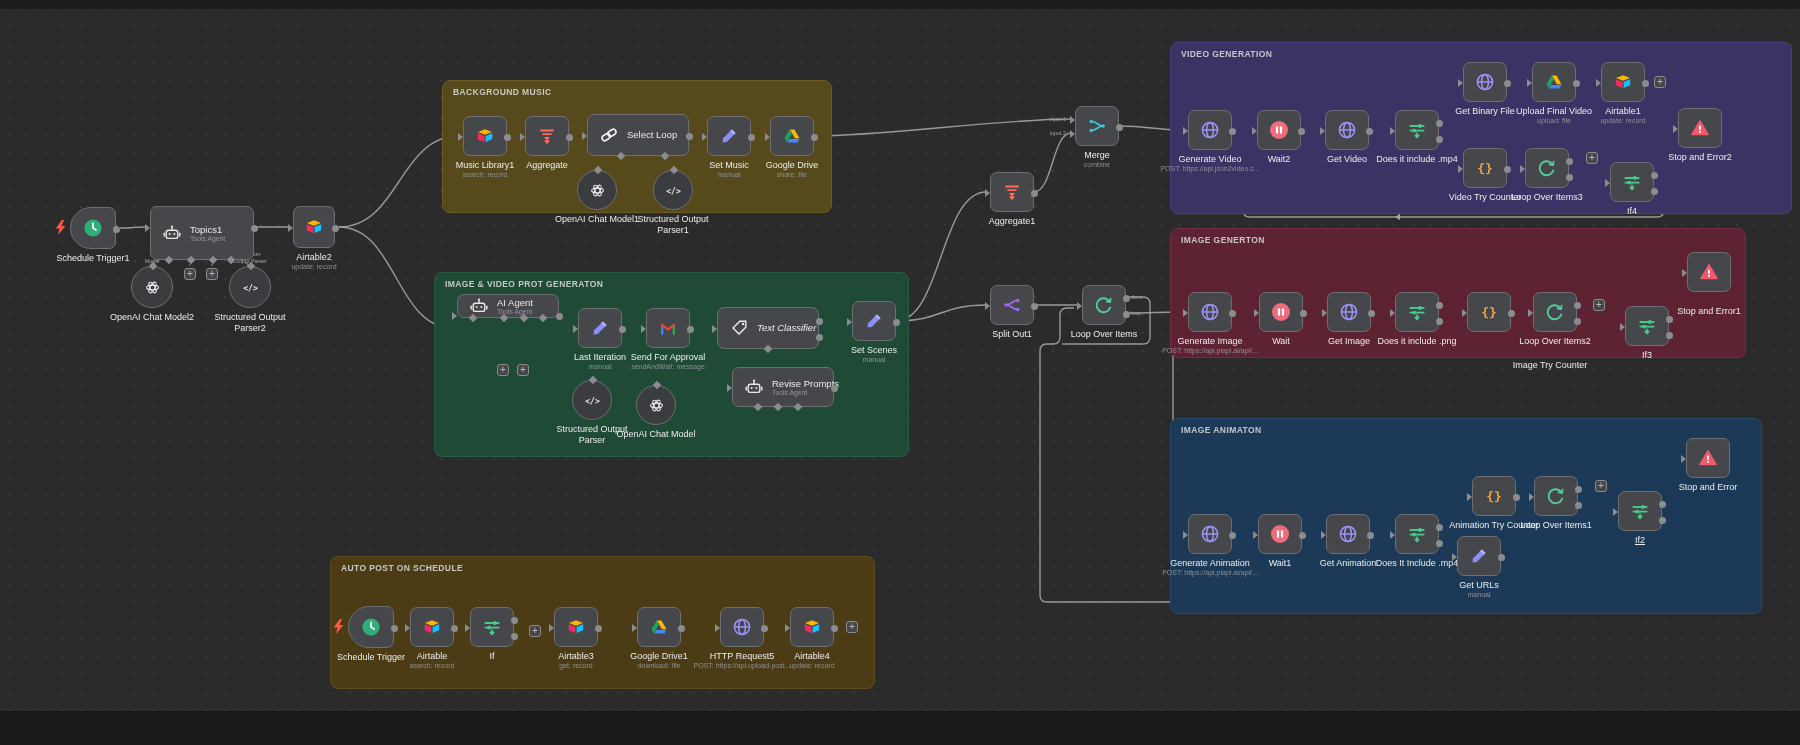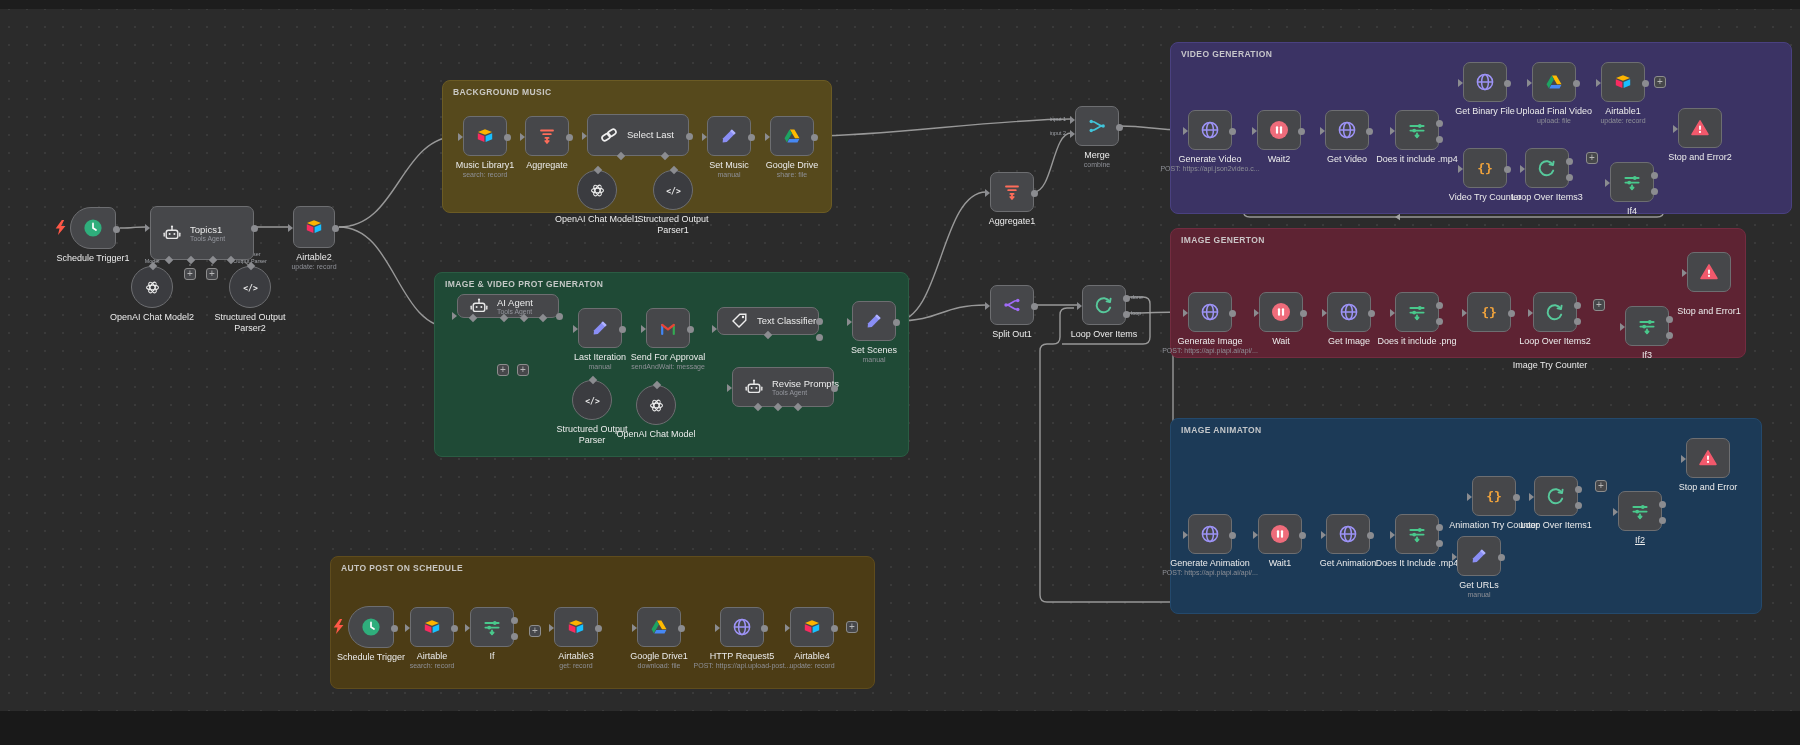--- a/index.html
+++ b/index.html
@@ -291,21 +291,21 @@
     <div class="node wide" style="left: 587px; top: 114px; width: 102px; height: 42px;">
       <span class="icn">
         <svg width="20" height="20" viewBox="0 0 20 20">
           <g stroke="#f0f0f0" stroke-width="1.6" fill="none">
             <rect x="2.8" y="9.4" width="8.6" height="5.4" rx="2.7" transform="rotate(-33 7.1 12.1)"></rect>
             <rect x="8.6" y="5.2" width="8.6" height="5.4" rx="2.7" transform="rotate(-33 12.9 7.9)"></rect>
           </g>
         </svg>
       </span>
       <div class="wtxt">
-        <div class="wtitle">Select Last</div>
+        <div class="wtitle">Select Loop</div>
       </div>
       <div class="port-in" style="left: -6px; top: 17px;"></div>
       <div class="port-out" style="right: -4.5px; top: 17.5px;"></div>
       <div class="port-d" style="left: 30px; bottom: -4px;"></div>
       <div class="port-d" style="left: 74px; bottom: -4px;"></div>
     </div>
     <div class="node box" style="left: 707px; top: 116px; width: 44px; height: 40px;">
       <span class="icn">
         <svg width="20" height="20" viewBox="0 0 20 20">
           <path d="M12.9 3.4 L16.6 7.1 L7.8 15.9 L3.6 16.4 L4.1 12.2 Z" fill="#8a8ef5"></path>
@@ -398,21 +398,21 @@
             <path d="M15.8 16 V7" stroke="#34a853"></path>
             <path d="M4.2 7 L10 11.4 L15.8 7" stroke="#ea4335"></path>
           </g>
         </svg>
       </span>
       <div class="port-in" style="left: -6px; top: 16px;"></div>
       <div class="port-out" style="right: -4.5px; top: 16.5px;"></div>
     </div>
     <div class="nlabel" style="left: 668px; top: 352px;">Send For Approval</div>
     <div class="nsub" style="left: 668px; top: 363px;">sendAndWait: message</div>
-    <div class="node wide" style="left: 717px; top: 307px; width: 102px; height: 28px;">
+    <div class="node wide" style="left: 717px; top: 307px; width: 102px; height: 42px; font-style: italic;">
       <span class="icn">
         <svg width="20" height="20" viewBox="0 0 20 20">
           <g stroke="#ededed" stroke-width="1.4" fill="none">
             <path d="M10.8 3.2 H16.8 V9.2 L10 16 L4 10 Z"></path>
           </g>
           <circle cx="14" cy="6" r="1.2" fill="#ededed"></circle>
         </svg>
       </span>
       <div class="wtxt">
         <div class="wtitle">Text Classifier</div>

